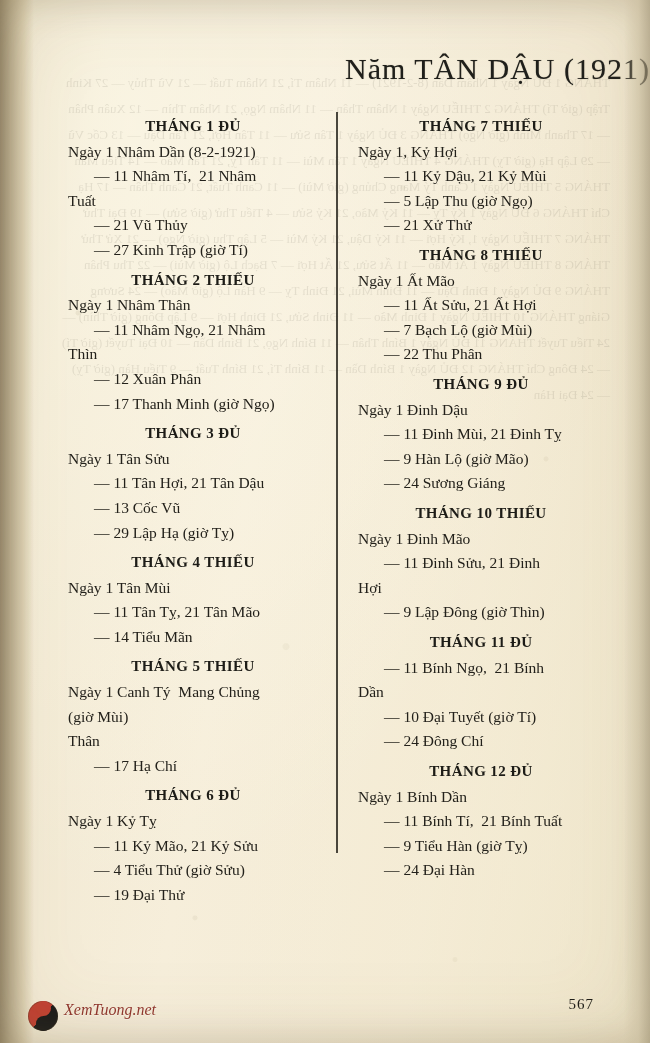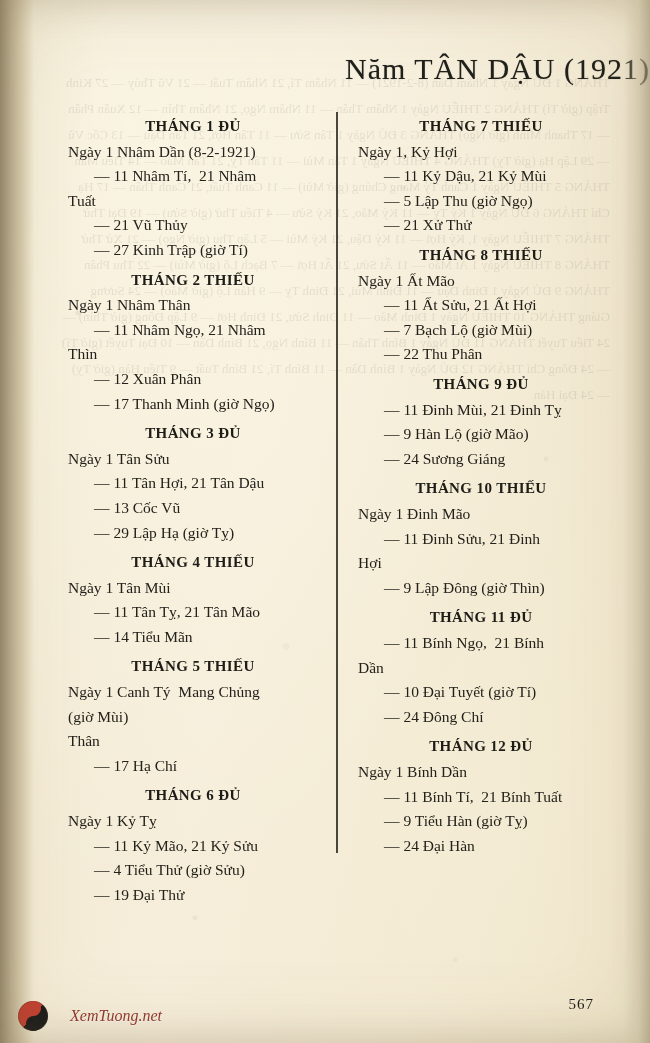--- a/index.html
+++ b/index.html
@@ -139,25 +139,25 @@
     position: absolute;
     right: 56px;
     bottom: 30px;
     font-size: 15px;
     color: #1f1e19;
     letter-spacing: 1px;
   }
 
   .watermark {
     position: absolute;
-    left: 18px;
+    left: 28px;
     bottom: 12px;
     display: flex;
-    align-items: center;
-    gap: 22px;
+    align-items: flex-start;
+    gap: 6px;
     opacity: 0.95;
   }
   .wm-logo {
     width: 30px;
     height: 30px;
     border-radius: 50%;
     background:
       conic-gradient(from 220deg, #c0392b 0deg 180deg, #111 180deg 360deg);
     position: relative;
     box-shadow: 0 0 0 1px rgba(60,50,30,0.35) inset;
@@ -245,20 +245,21 @@
         <div class="line hang">Ngày 1, Kỷ Hợi</div>
         <div class="line indent">— 11 Kỷ Dậu, 21 Kỷ Mùi</div>
         <div class="line indent">— 5 Lập Thu (giờ Ngọ)</div>
         <div class="line indent">— 21 Xử Thử</div>
         <div class="month-head">THÁNG 8 THIẾU</div>
         <div class="line hang">Ngày 1 Ất Mão</div>
         <div class="line indent">— 11 Ất Sửu, 21 Ất Hợi</div>
         <div class="line indent">— 7 Bạch Lộ (giờ Mùi)</div>
         <div class="line indent">— 22 Thu Phân</div>
         <div class="month-head">THÁNG 9 ĐỦ</div>
+        <div class="line hang">Ngày 1 Đinh Dậu</div>
         <div class="line indent">— 11 Đinh Mùi, 21 Đinh Tỵ</div>
         <div class="line indent">— 9 Hàn Lộ (giờ Mão)</div>
         <div class="line indent">— 24 Sương Giáng</div>
         <div class="month-head">THÁNG 10 THIẾU</div>
         <div class="line hang">Ngày 1 Đinh Mão</div>
         <div class="line indent">— 11 Đinh Sửu, 21 Đinh</div>
         <div class="line hang">Hợi</div>
         <div class="line indent">— 9 Lập Đông (giờ Thìn)</div>
         <div class="month-head">THÁNG 11 ĐỦ</div>
         <div class="line indent">— 11 Bính Ngọ,  21 Bính</div>

